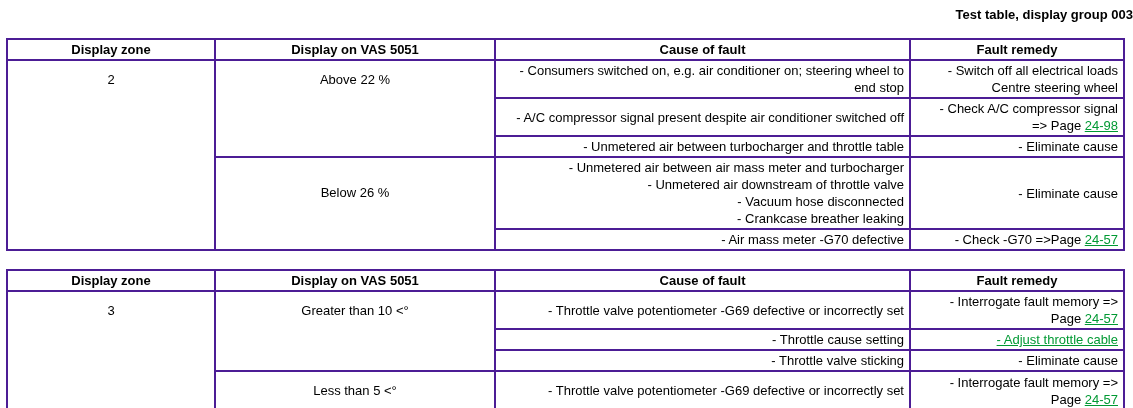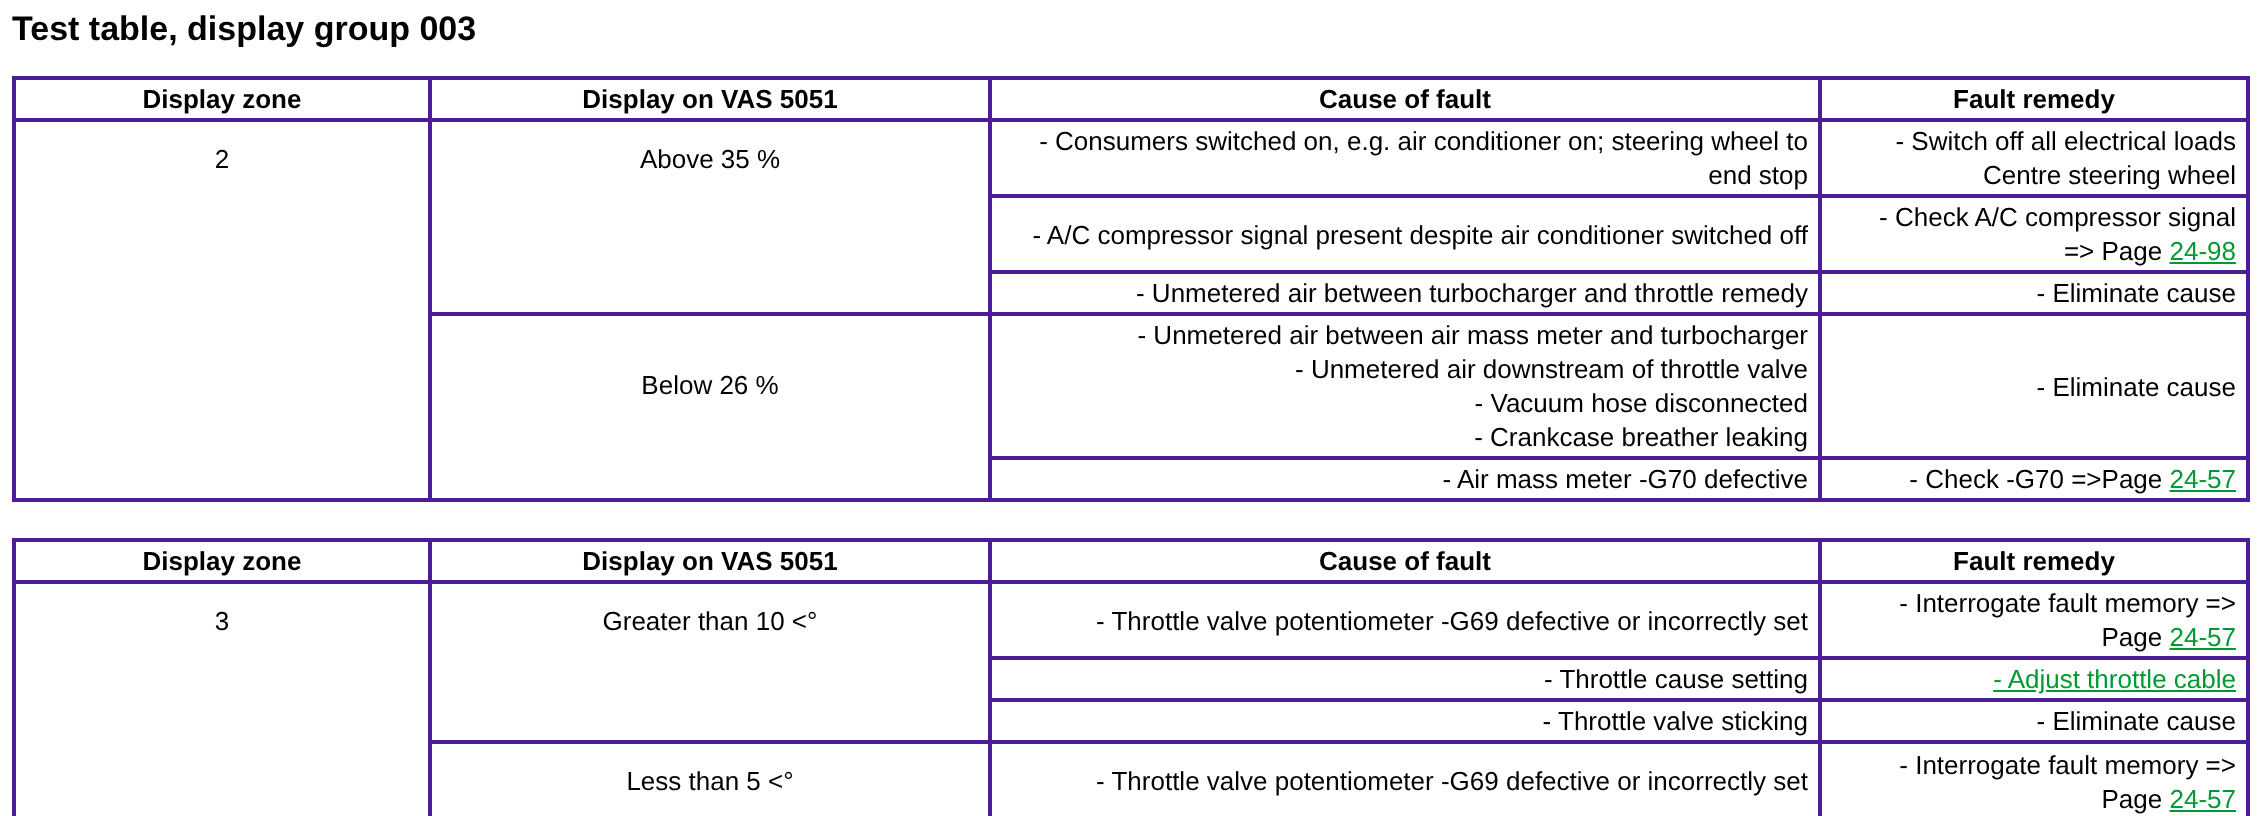--- a/index.html
+++ b/index.html
@@ -11,24 +11,25 @@
   }
   .page {
     width: 1133px;
     height: 408px;
     box-sizing: border-box;
     padding: 7px 0 0 6px;
     background: #ffffff;
     overflow: hidden;
   }
   .title {
-    font-size: 17px;
+    font-size: 13px;
     font-weight: bold;
     margin: 0 0 16px 0;
     line-height: 15px;
+    text-align: right;
   }
   table.vas {
     border-collapse: collapse;
     table-layout: fixed;
     width: 1117px;
     background: #ffffff;
   }
   table.vas + table.vas { margin-top: 18px; }
   .vas th, .vas td {
     border: 2px solid #4c1d95;
@@ -84,34 +85,34 @@
       <th class="ctr">Display zone</th>
       <th class="ctr">Display on VAS 5051</th>
       <th class="lft">Cause of fault</th>
       <th class="lft">Fault remedy</th>
     </tr>
     <tr style="height:37px">
       <td rowspan="5" class="mc">
         <div class="fc h37">2</div>
       </td>
       <td rowspan="3" class="mc">
-        <div class="fc h37">Above 35 %</div>
+        <div class="fc h37">Above 22 %</div>
       </td>
       <td class="cell">- Consumers switched on, e.g. air conditioner on; steering wheel to
 end stop</td>
       <td class="cell">- Switch off all electrical loads
 Centre steering wheel</td>
     </tr>
     <tr style="height:37px">
       <td class="cell">- A/C compressor signal present despite air conditioner switched off</td>
       <td class="cell"><span>- Check A/C compressor signal
 =&gt; Page </span><a class="glink">24-98</a></td>
     </tr>
     <tr style="height:20px">
-      <td class="cell">- Unmetered air between turbocharger and throttle remedy</td>
+      <td class="cell">- Unmetered air between turbocharger and throttle table</td>
       <td class="cell">- Eliminate cause</td>
     </tr>
     <tr style="height:68px">
       <td rowspan="2" class="mc">
         <div class="fc h68">Below 26 %</div>
       </td>
       <td class="cell">- Unmetered air between air mass meter and turbocharger
 - Unmetered air downstream of throttle valve
 - Vacuum hose disconnected
 - Crankcase breather leaking</td>

